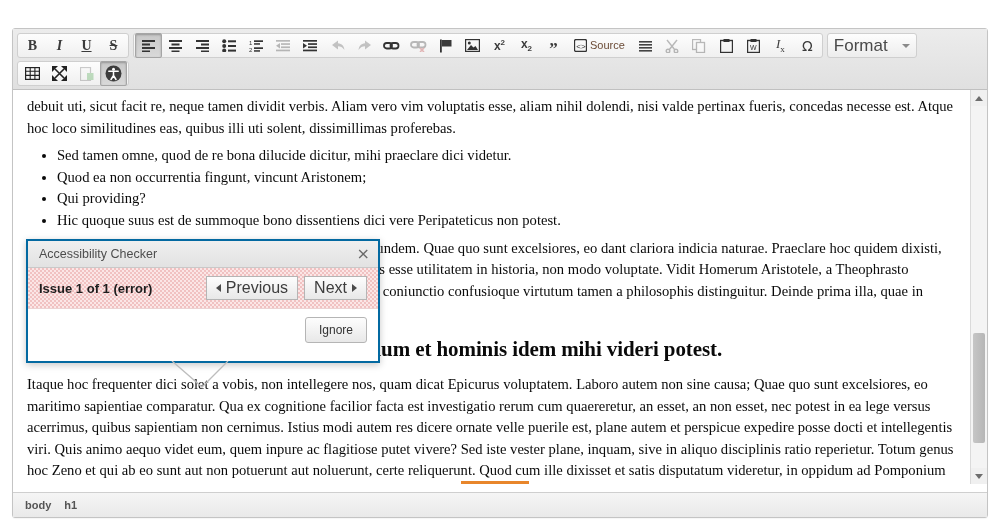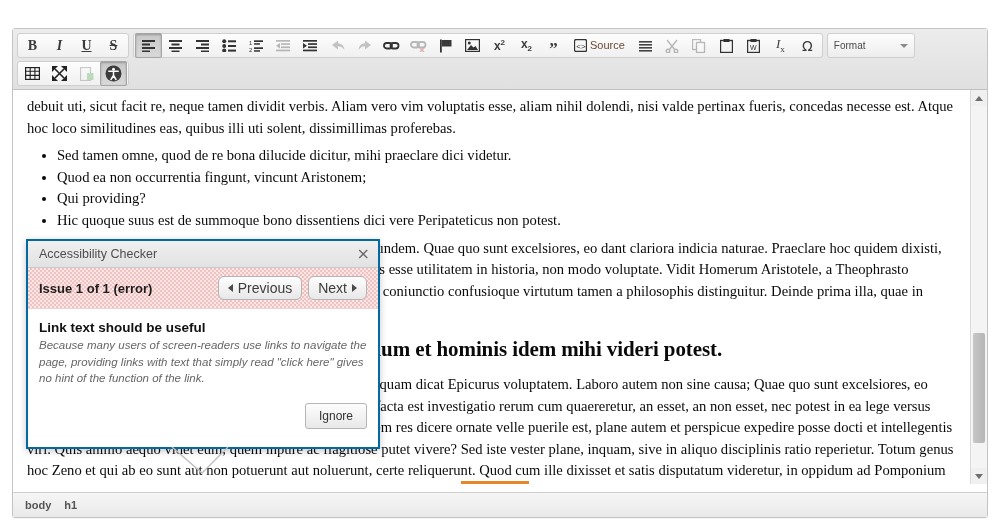--- a/index.html
+++ b/index.html
@@ -56,21 +56,21 @@
   }
   .tbtn.off{opacity:.32;cursor:default;}
   .tbtn svg{display:block;}
   .src-label{font-size:11px;color:#6b4b36;font-family:"Liberation Sans",sans-serif;}
 
   .combo{
     display:flex;align-items:center;justify-content:space-between;
     min-width:88px;height:25px;padding:0 6px;
     background:linear-gradient(#fdfdfd,#ededed);
     border:1px solid #cfcfcf;border-radius:3px;
-    color:#4a4a4a;font-size:10px;cursor:pointer;box-sizing:border-box;
+    color:#4a4a4a;font-size:17px;cursor:pointer;box-sizing:border-box;
   }
   .combo .caret{
     width:0;height:0;margin-left:14px;
     border-left:4px solid transparent;border-right:4px solid transparent;
     border-top:4px solid #8a8a8a;
   }
 
   
   .content-wrap{position:relative;height:394px;overflow:hidden;background:#fff;}
   .content{
@@ -147,22 +147,22 @@
       linear-gradient(45deg,rgba(220,120,120,.33) 25%,transparent 25%,transparent 75%,rgba(220,120,120,.33) 75%),
       linear-gradient(45deg,rgba(220,120,120,.33) 25%,transparent 25%,transparent 75%,rgba(220,120,120,.33) 75%);
     background-size:4px 4px;background-position:0 0,2px 2px;
     border-bottom:1px solid #ecd2d2;
     padding:8px 11px;display:flex;align-items:center;
   }
   .a11y-issue{font-size:13px;font-weight:bold;color:#1d1d1d;flex:1;}
   .navbtn{
     height:22px;padding:0 9px;margin-left:6px;
     background:linear-gradient(#fdfdfd,#e8e8e8);
-    border:1px solid #b5b5b5;border-radius:6px;
-    font-size:14px;color:#3d3d3d;cursor:pointer;
+    border:1px solid #b5b5b5;border-radius:0;
+    font-size:16px;color:#3d3d3d;cursor:pointer;
     display:flex;align-items:center;gap:5px;
   }
   .navbtn .al{width:0;height:0;border-top:4px solid transparent;border-bottom:4px solid transparent;border-right:5px solid #4a4a4a;}
   .navbtn .ar{width:0;height:0;border-top:4px solid transparent;border-bottom:4px solid transparent;border-left:5px solid #4a4a4a;}
   .a11y-body{padding:11px 11px 8px 11px;}
   .a11y-h{font-size:13.5px;font-weight:bold;color:#111;margin-bottom:2px;}
   .a11y-desc{
     font-size:11.5px;font-style:italic;color:#666;line-height:1.45;
   }
   .a11y-foot{padding:8px 11px 18px 11px;display:flex;justify-content:flex-end;}
@@ -473,24 +473,20 @@
       <div class="a11y-issue">Issue 1 of 1 (error)</div>
       <div class="navbtn">
         <span class="al"></span>
         <span>Previous</span>
       </div>
       <div class="navbtn">
         <span>Next</span>
         <span class="ar"></span>
       </div>
     </div>
-    <div class="a11y-body">
-      <div class="a11y-h">Link text should be useful</div>
-      <div class="a11y-desc">Because many users of screen-readers use links to navigate the page, providing links with text that simply read "click here" gives no hint of the function of the link.</div>
-    </div>
     <div class="a11y-foot">
       <div class="ignorebtn">
         <span>Ignore</span>
       </div>
     </div>
     <svg class="a11y-tail" viewBox="0 0 70 28">
       <path d="M6 0 L36 26 L62 0" fill="none" stroke="#bdbdbd" stroke-width="1.3"></path>
     </svg>
   </div>
 

